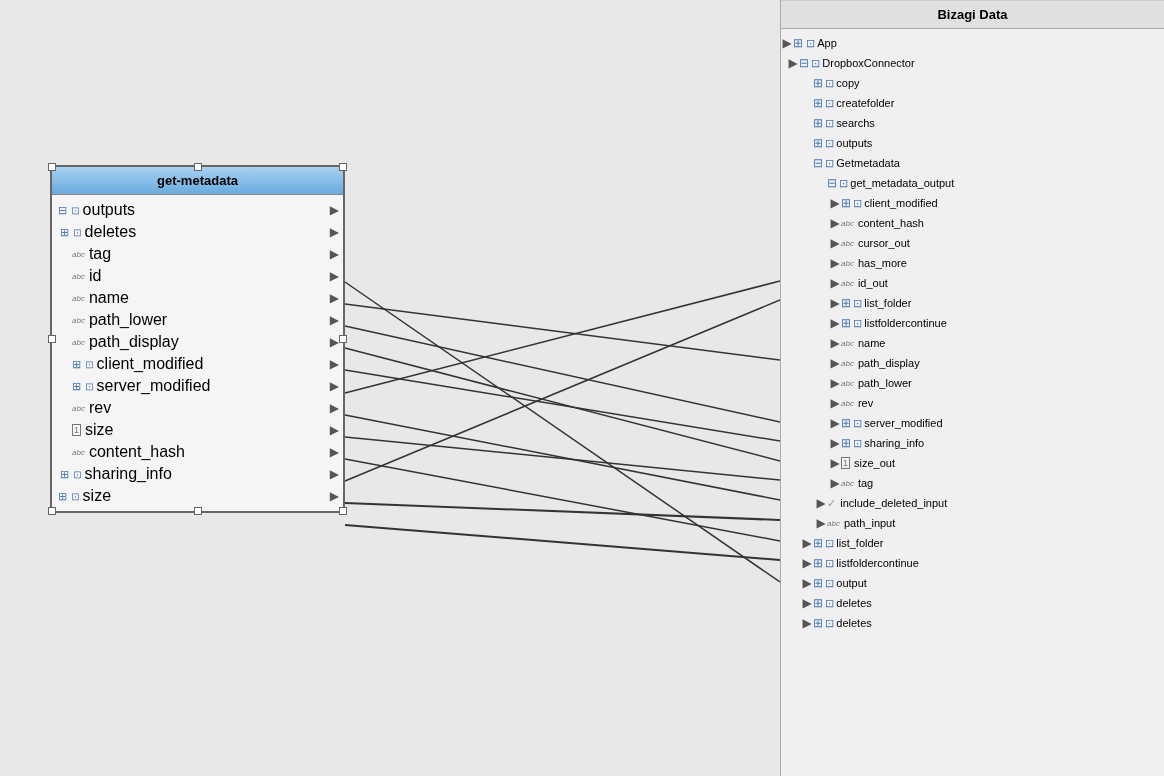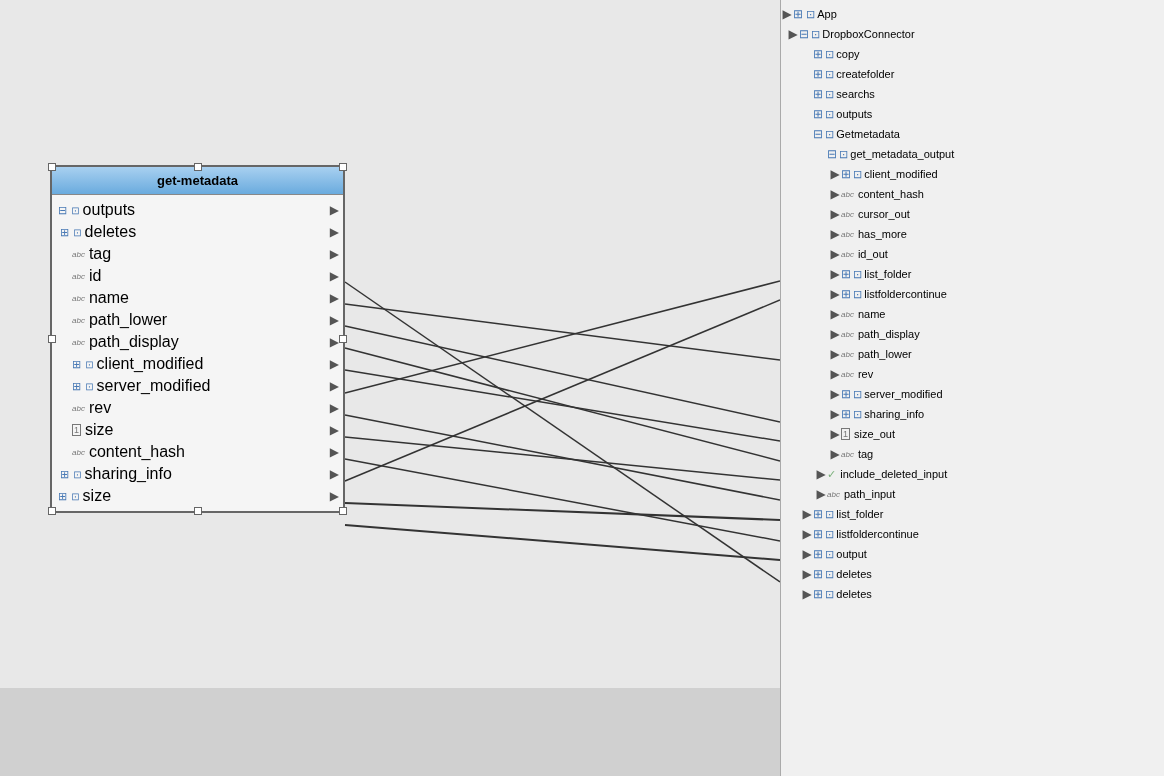--- a/index.html
+++ b/index.html
@@ -11,21 +11,21 @@
       height: 776px;
       overflow: hidden;
       position: relative;
     }
 
     
     .canvas-area {
       position: absolute;
       left: 0; top: 0;
       width: 780px;
-      height: 688px;
+      height: 776px;
       background: #e8e8e8;
     }
 
     
     .right-panel {
       position: absolute;
       right: 0; top: 0;
       width: 384px;
       height: 776px;
       background: #f0f0f0;
@@ -296,20 +296,21 @@
         <span class="label">size</span>
         <span style="position:absolute; right:4px; color:#555; font-size:12px;">▶</span>
       </div>
 
     </div>
   </div>
 
 </div>
 
 <div class="right-panel">
+  <div class="panel-header">Bizagi Data</div>
 
   <div class="tree-container">
 
     <div class="tree-item indent-0">
       <span class="row-arrow-left">▶</span>
       <span style="color:#4a7ab5; font-size:12px; margin-right:3px;">⊞</span>
       <span style="font-size:11px; margin-right:2px; color:#4a7ab5;">⊡</span>
       <span class="item-label">App</span>
     </div>
 

